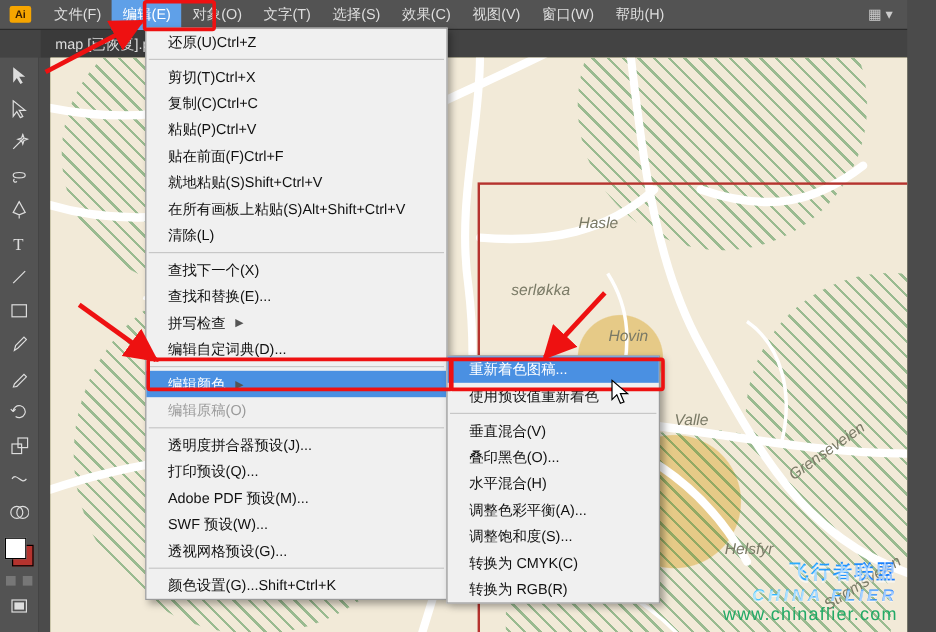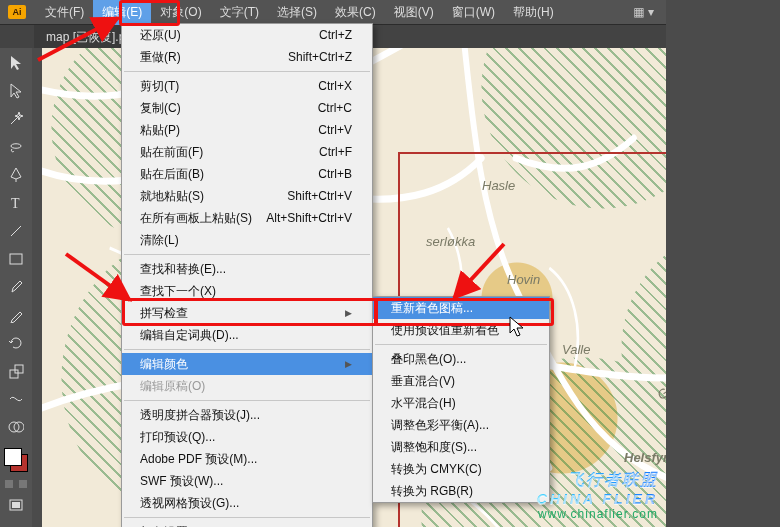--- a/index.html
+++ b/index.html
@@ -1,16 +1,16 @@
 <!DOCTYPE html>
 <html><head>
 <meta charset="utf-8">
 <style>
   html,body{margin:0;padding:0;width:780px;height:527px;font-family:"Microsoft YaHei","Segoe UI",sans-serif;font-size:12px;overflow:hidden;background:#4b4b4b;color:#ddd;user-select:none}
-  .app{position:relative;width:666px;height:527px}
+  .app{position:relative;width:756px;height:527px}
   
   .menubar{height:24px;background:#535353;display:flex;align-items:center;padding-left:4px;border-bottom:1px solid #2b2b2b;position:relative;z-index:5}
   .app-logo{width:18px;height:14px;background:#f6a500;border-radius:2px;margin:0 10px 0 4px;display:flex;align-items:center;justify-content:center;color:#3b1f00;font-weight:700;font-size:9px}
   .menu-item{padding:4px 9px;color:#ddd}
   .menu-item.active{background:#5fa0e8;color:#fff}
   .menu-end{margin-left:auto;display:flex;align-items:center;padding-right:6px}
   .menu-end span{padding:4px 6px;color:#ccc}
   
   .tabbar{height:24px;background:#434343;display:flex;align-items:center;border-bottom:1px solid #2b2b2b}
   .doc-tab{background:#3a3a3a;padding:4px 12px;color:#ddd;border-right:1px solid #2a2a2a;margin-left:34px}
@@ -45,37 +45,37 @@
                   radial-gradient(circle at 540px 470px,#000 0 160px,transparent 161px),
                   radial-gradient(circle at 700px 300px,#000 0 120px,transparent 121px);
   }
   .map .roads{position:absolute;inset:0;pointer-events:none}
   .place{position:absolute;font-size:13px;color:#7a7a66;font-style:italic;white-space:nowrap}
   .sel{position:absolute;border:2px solid #b5332e;}
   
   .menu{position:absolute;top:23px;background:#f0f0f0;border:1px solid #9a9a9a;box-shadow:3px 3px 6px rgba(0,0,0,.35);color:#111;z-index:20}
   .menu.main{left:121px;width:250px}
   .menu.sub{left:372px;top:296px;width:176px}
-  .mi{display:flex;justify-content:space-between;align-items:center;height:22px;padding:0 20px 0 18px;white-space:nowrap}
+  .mi{display:flex;justify-content:flex-start;align-items:center;height:22px;padding:0 20px 0 18px;white-space:nowrap}
   .mi .arr{margin-left:8px;font-size:9px;color:#555}
   .mi.highlight{background:#4a90e2;color:#fff}
   .mi.disabled{color:#9a9a9a}
   .sep{height:1px;background:#c7c7c7;margin:3px 2px}
   
   .redbox{position:absolute;border:3px solid #e11;border-radius:3px;z-index:50;pointer-events:none}
   .arrowlayer{position:absolute;inset:0;z-index:49;pointer-events:none}
   
   .cursor{position:absolute;left:509px;top:316px;z-index:60;pointer-events:none}
   
   .wm{position:absolute;right:8px;bottom:6px;z-index:70;text-align:right;pointer-events:none}
-  .wm .t1{font-size:16px;font-weight:700;font-style:italic;letter-spacing:2px;
+  .wm .t1{font-size:16px;font-weight:700;letter-spacing:2px;
      background:linear-gradient(90deg,#3bd2ff,#1478ff);-webkit-background-clip:text;background-clip:text;color:transparent;text-shadow:0 1px 0 rgba(255,255,255,.6)}
   .wm .t2{font-size:14px;font-weight:800;font-style:italic;letter-spacing:3px;
      background:linear-gradient(90deg,#3bd2ff,#1478ff);-webkit-background-clip:text;background-clip:text;color:transparent;text-shadow:0 1px 0 rgba(255,255,255,.6)}
-  .wm .host{font-size:12px;color:#2a6;letter-spacing:1px}
+  .wm .host{font-size:15px;color:#2a6;letter-spacing:1px}
 </style>
 </head>
 <body>
 <div class="app">
 
 <div class="menubar">
   <div class="app-logo">Ai</div>
   <div class="menu-item">文件(F)</div>
   <div class="menu-item active">编辑(E)</div>
   <div class="menu-item">对象(O)</div>
@@ -203,74 +203,66 @@
       </g>
     </svg>
     <div id="places">
           <div class="place" style="left: 440px; top: 130px;">Hasle</div>
           <div class="place" style="left: 700px; top: 130px; margin-left: 32px;">Ring</div>
           <div class="place" style="left: 384px; top: 186px;">serløkka</div>
           <div class="place" style="left: 465px; top: 224px;">Hovin</div>
           <div class="place" style="left: 390px; top: 252px;">Lille Tøyen</div>
           <div class="place" style="left: 610px; top: 320px; transform: rotate(-35deg);">Grenseveien</div>
           <div class="place" style="left: 520px; top: 294px;">Valle</div>
-          <div class="place" style="left: 582px; top: 402px; font-weight: bold;">Helsfyr</div>
+          <div class="place" style="left: 562px; top: 402px;">Helsfyr</div>
           <div class="place" style="left: 640px; top: 430px; transform: rotate(-32deg);">Strømsveien</div>
         </div>
     <div class="sel" style="left:356px;top:104px;width:376px;height:392px"></div>
   </div>
 </div>
 
 <div class="menu main" id="edit-menu">
       <div class="mi">
         <span>还原(U)</span>
         <span>Ctrl+Z</span>
       </div>
-      <div class="mi">
-        <span>重做(R)</span>
-        <span>Shift+Ctrl+Z</span>
-      </div>
       <div class="sep"></div>
       <div class="mi">
         <span>剪切(T)</span>
         <span>Ctrl+X</span>
       </div>
       <div class="mi">
         <span>复制(C)</span>
         <span>Ctrl+C</span>
       </div>
       <div class="mi">
         <span>粘贴(P)</span>
         <span>Ctrl+V</span>
       </div>
       <div class="mi">
         <span>贴在前面(F)</span>
         <span>Ctrl+F</span>
       </div>
       <div class="mi">
-        <span>贴在后面(B)</span>
-        <span>Ctrl+B</span>
-      </div>
-      <div class="mi">
         <span>就地粘贴(S)</span>
         <span>Shift+Ctrl+V</span>
       </div>
       <div class="mi">
         <span>在所有画板上粘贴(S)</span>
         <span>Alt+Shift+Ctrl+V</span>
       </div>
       <div class="mi">
         <span>清除(L)</span>
       </div>
       <div class="sep"></div>
       <div class="mi">
+        <span>查找下一个(X)</span>
+      </div>
+      <div class="mi">
         <span>查找和替换(E)...</span>
-      </div>
-      <div class="mi">
-        <span>查找下一个(X)</span>
       </div>
       <div class="mi">
         <span>拼写检查</span>
         <span class="arr">▶</span>
       </div>
       <div class="mi">
         <span>编辑自定词典(D)...</span>
       </div>
       <div class="sep"></div>
       <div class="mi highlight">
@@ -305,24 +297,24 @@
 
 <div class="menu sub" id="sub-menu">
       <div class="mi highlight">
         <span>重新着色图稿...</span>
       </div>
       <div class="mi">
         <span>使用预设值重新着色</span>
       </div>
       <div class="sep"></div>
       <div class="mi">
+        <span>垂直混合(V)</span>
+      </div>
+      <div class="mi">
         <span>叠印黑色(O)...</span>
-      </div>
-      <div class="mi">
-        <span>垂直混合(V)</span>
       </div>
       <div class="mi">
         <span>水平混合(H)</span>
       </div>
       <div class="mi">
         <span>调整色彩平衡(A)...</span>
       </div>
       <div class="mi">
         <span>调整饱和度(S)...</span>
       </div>

